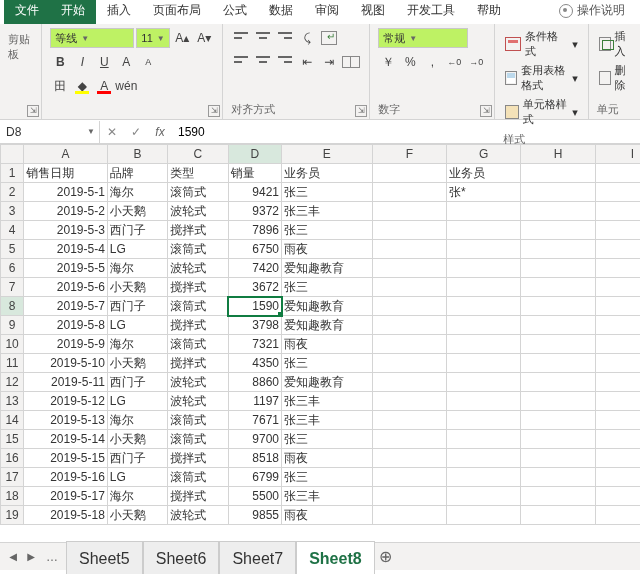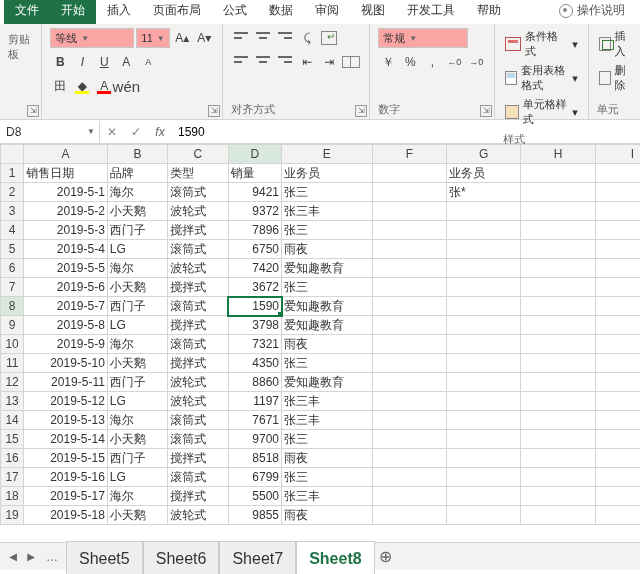--- a/index.html
+++ b/index.html
@@ -24,21 +24,21 @@
 .scissors{position:relative}
 .scissors::before{content:"✂";font-size:11px;position:absolute;left:2px;top:0;color:#555}
 .copy{position:relative}
 .copy::before{content:"";position:absolute;left:2px;top:2px;width:8px;height:8px;border:1px solid #888}
 .copy::after{content:"";position:absolute;left:5px;top:5px;width:8px;height:8px;border:1px solid #888;background:#fff}
 .brush{position:relative}
 .brush::before{content:"";position:absolute;left:4px;top:1px;width:6px;height:8px;background:#d9a34a}
 .brush::after{content:"";position:absolute;left:5px;top:9px;width:4px;height:5px;background:#666}
 .font-body{display:flex;flex-direction:column;gap:4px}
 .row{display:flex;align-items:center;gap:2px}
-.combo{height:20px;border:1px solid #c8c8c8;background:#fca5a5;display:flex;align-items:center;padding:0 4px;font-size:11px;position:relative;cursor:pointer}
+.combo{height:20px;border:1px solid #c8c8c8;background:#bef264;display:flex;align-items:center;padding:0 4px;font-size:11px;position:relative;cursor:pointer}
 .combo .caret{margin-left:4px;font-size:8px;color:#666}
 .fname{width:84px}
 .fsize{width:34px}
 .sq{width:20px;height:20px;display:flex;align-items:center;justify-content:center;border:1px solid transparent;cursor:pointer;font-size:12px;color:#444}
 .bold{font-weight:bold}
 .italic{font-style:italic}
 .underline{text-decoration:underline}
 .colorbar{position:relative}
 .colorbar::after{content:"";position:absolute;left:2px;bottom:1px;width:14px;height:3px}
 .hlbar::after{background:#ffff00}
@@ -134,21 +134,21 @@
         <div class="sq bold">B</div>
         <div class="sq italic">I</div>
         <div class="sq underline">U</div>
         <div class="sq">A</div>
         <div class="sq" style="font-size:9px">A</div>
       </div>
       <div class="row">
         <div class="sq">田</div>
         <div class="sq colorbar hlbar">◆</div>
         <div class="sq colorbar fcbar">A</div>
-        <div class="sq" style="font-size:15px">wén</div>
+        <div class="sq" style="font-size:12px">wén</div>
       </div>
     </div>
     <div class="launcher">⇲</div>
   </div>
 
   <div class="group">
     <div class="align-body">
       <div class="row">
         <div class="sq">
             <span class="alines al-left" style="transform:rotate(0)"></span>

